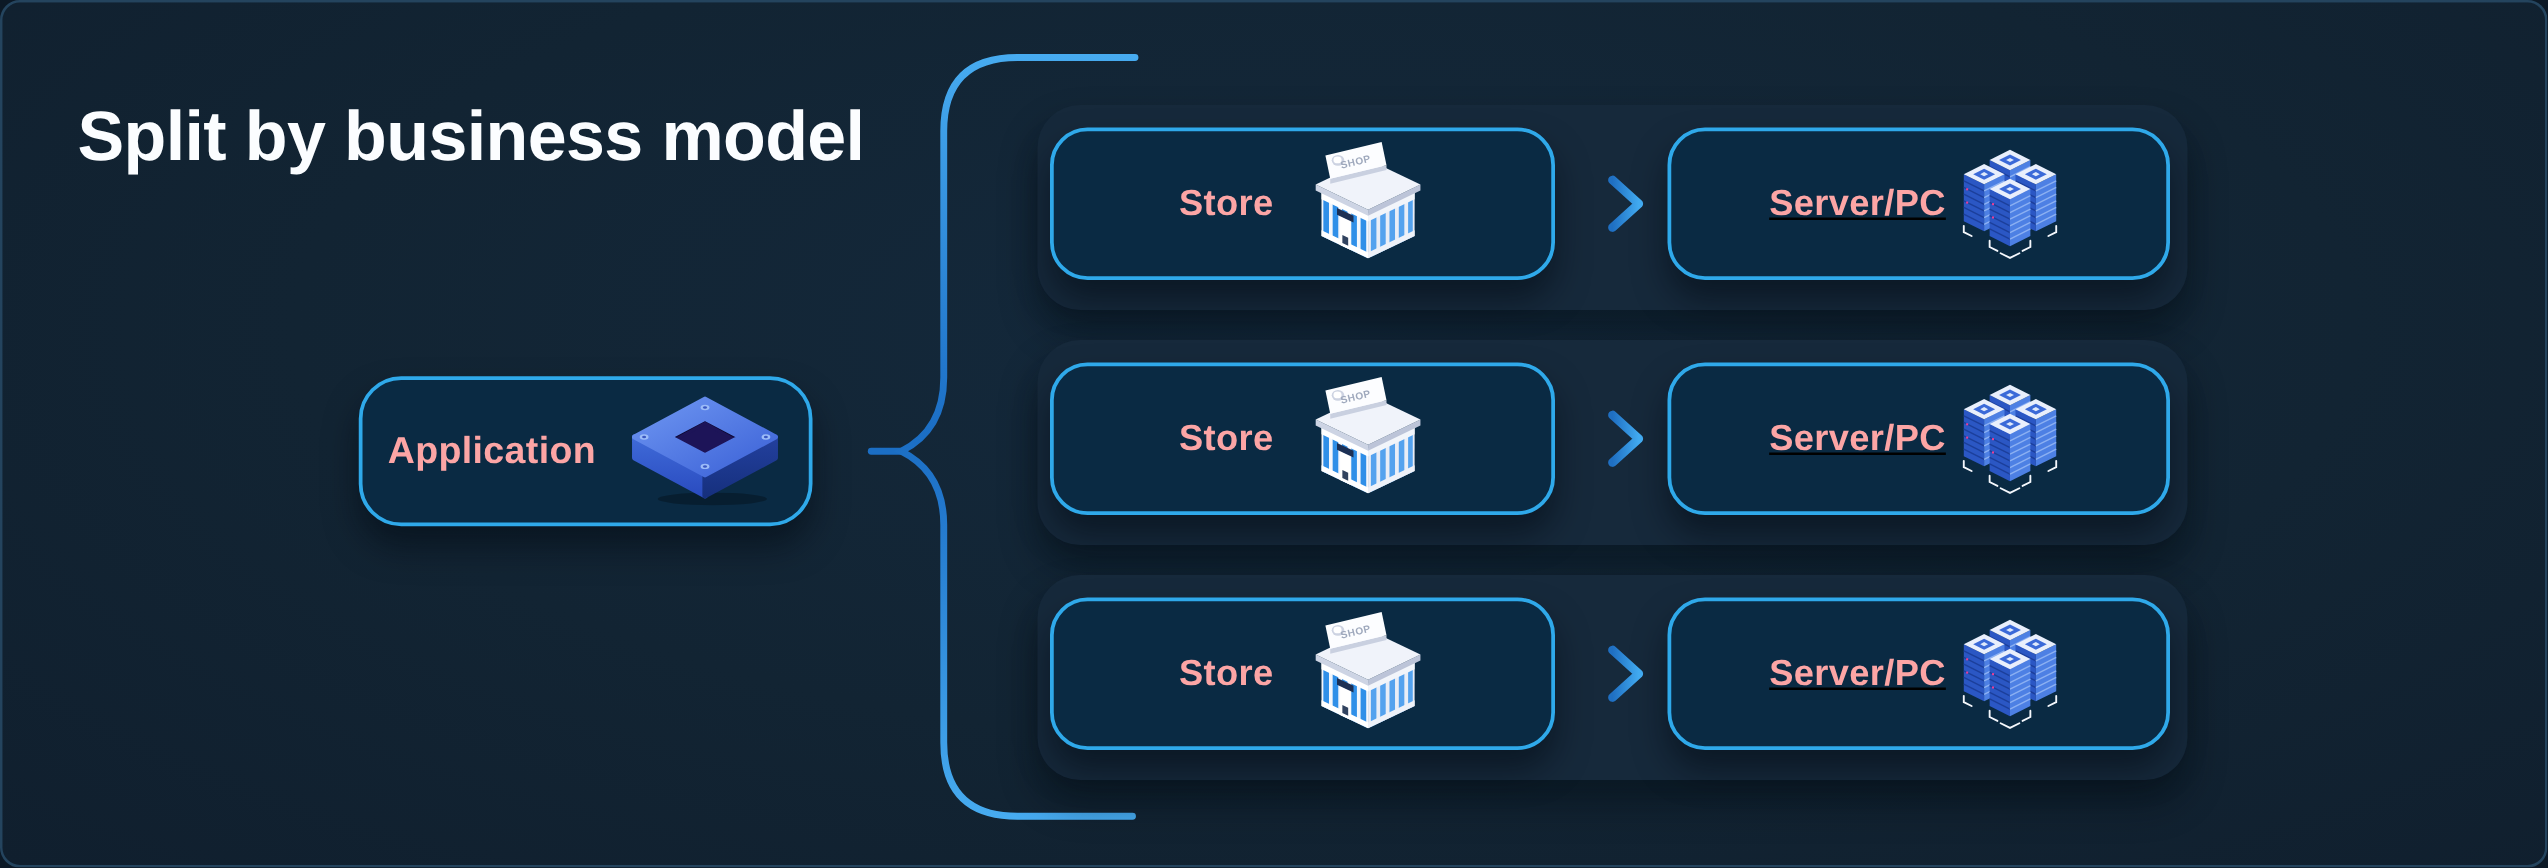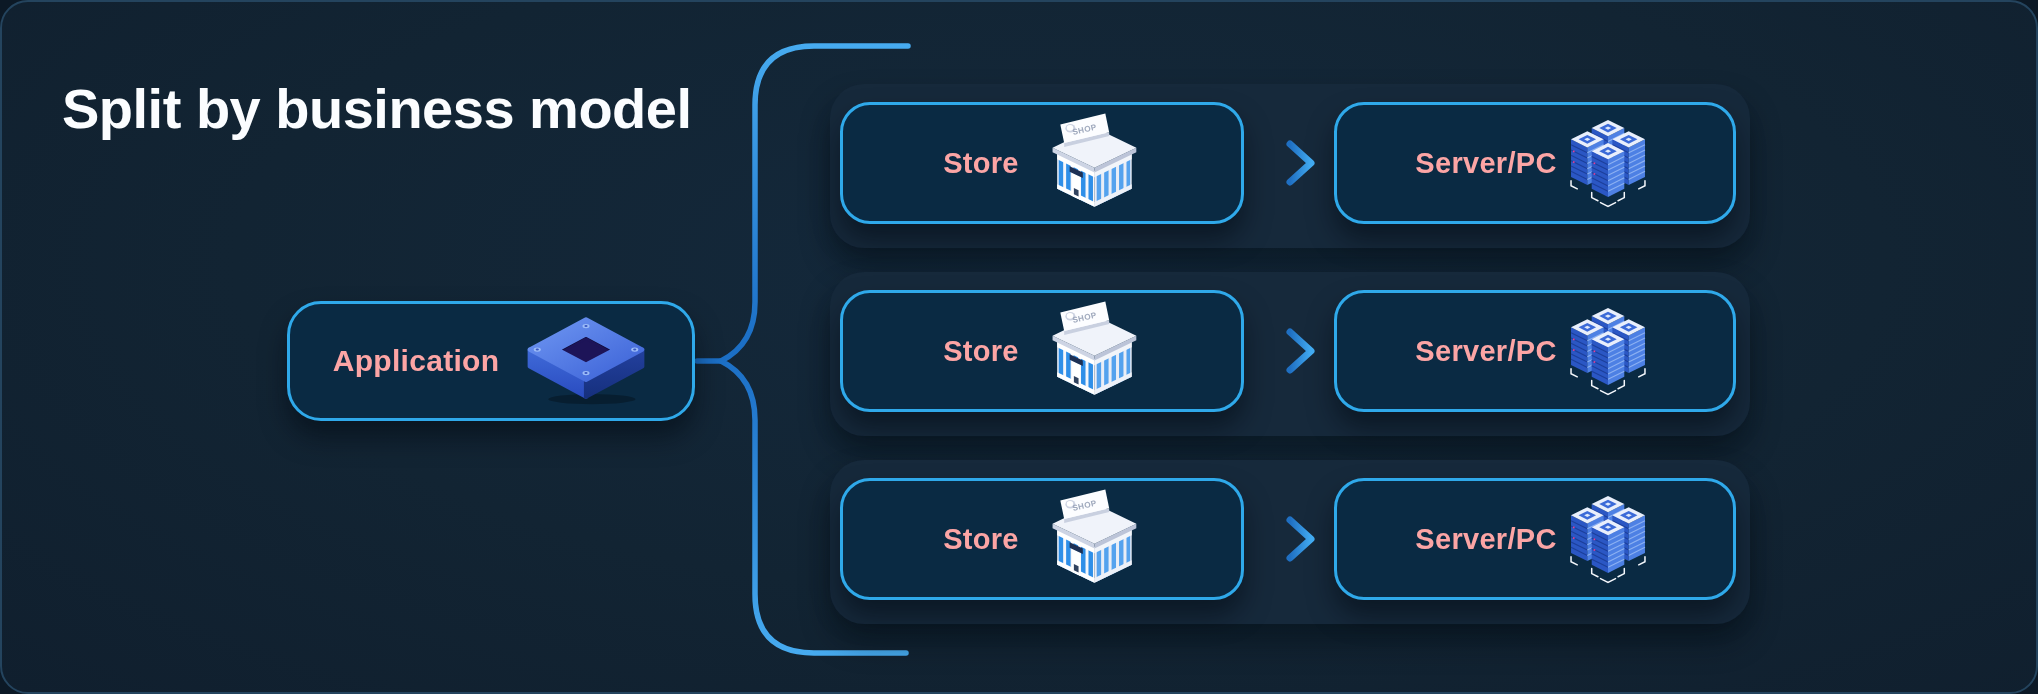--- a/index.html
+++ b/index.html
@@ -1,40 +1,40 @@
 <!DOCTYPE html>
 <html><head>
 <meta charset="utf-8">
 <style>
   html,body{margin:0;padding:0;background:#0c1926;}
   .stage{
     position:relative;width:2038px;height:694px;box-sizing:border-box;
     background:radial-gradient(ellipse at 52% 38%, #14293c 0%, #122433 55%, #101f2e 100%);
-    border:2px solid #24445e;border-radius:28px;overflow:hidden;
+    border:2px solid #24445e;border-radius:16px;overflow:hidden;
     font-family:"Liberation Sans", sans-serif;
   }
   .title{
     position:absolute;left:60px;top:74px;
     font-size:56px;font-weight:700;letter-spacing:-0.5px;color:#fbfdff;
   }
   .row-card{
     position:absolute;left:828px;width:920px;height:164px;border-radius:34px;
     background:#16293b;box-shadow:0 18px 30px rgba(3,10,18,.45);
   }
   .node{
     position:absolute;box-sizing:border-box;
     background:#0a2a43;border:3px solid #2fa9ea;border-radius:30px;
     display:flex;align-items:center;justify-content:center;
     box-shadow:0 16px 26px rgba(2,8,16,.5);
   }
   .node .label{font-size:29px;font-weight:700;color:#fca5a5;letter-spacing:.3px;}
-  .app-node{left:285px;top:299px;width:408px;height:120px;border-radius:34px;gap:24px;}
+  .app-node{left:285px;top:299px;width:363px;height:120px;border-radius:34px;gap:24px;}
   .app-node .label{font-size:30px;}
   .store-node{left:10px;top:18px;width:404px;height:122px;gap:32px;}
-  .server-node{left:504px;top:18px;width:402px;height:122px;gap:4px;}
+  .server-node{left:504px;top:18px;width:402px;height:122px;gap:4px;text-decoration:underline;}
   .overlay{position:absolute;left:0;top:0;width:2038px;height:694px;pointer-events:none;}
   .arrow{position:absolute;left:1236px;width:100px;height:64px;}
   svg{display:block;}
 </style>
 </head>
 <body>
 
 <div class="stage">
 
   <svg width="0" height="0" style="position:absolute">

